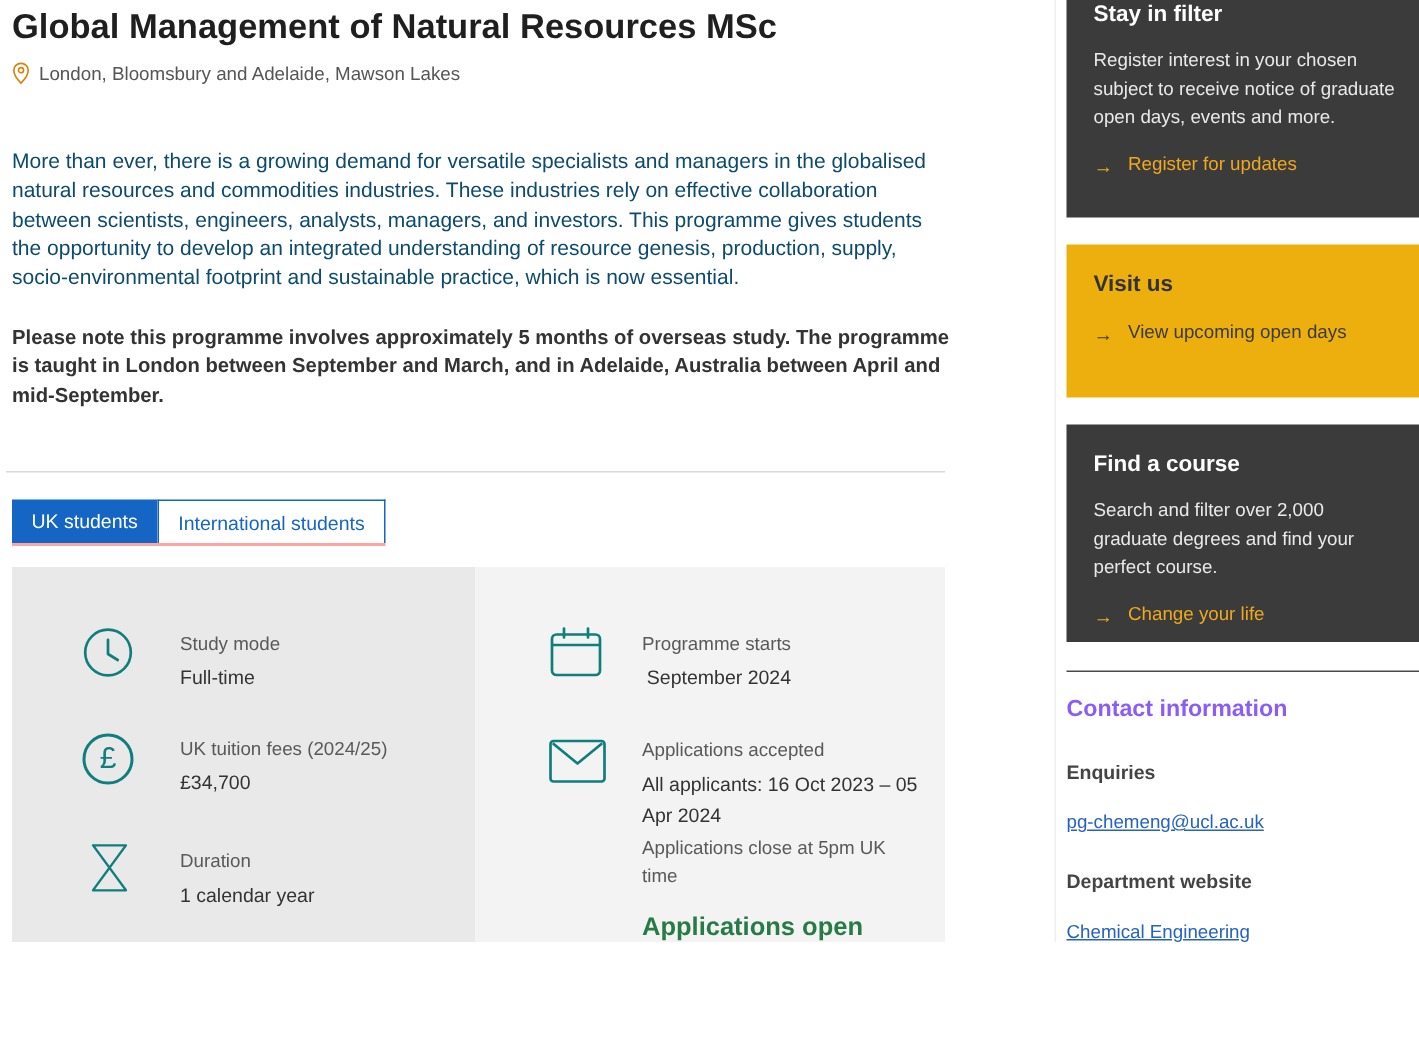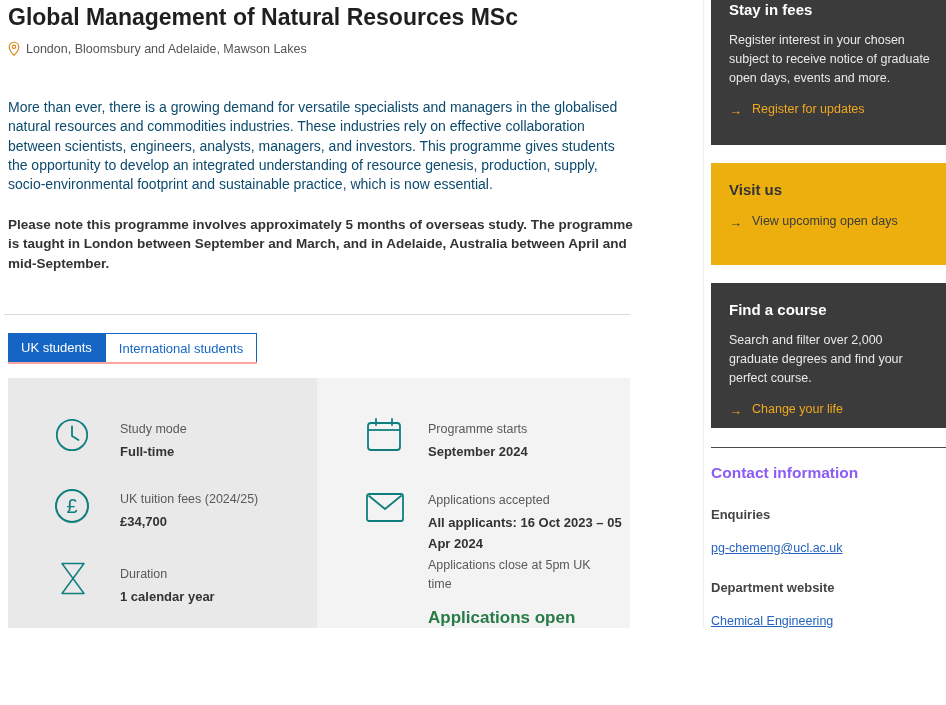--- a/index.html
+++ b/index.html
@@ -20,21 +20,21 @@
   .tab-active { background:#1566C4; color:#fff; padding:0 13px; }
   .tab-inactive { background:#fff; color:#1566C4; border:1px solid #1566C4; border-bottom:none; padding:0 13px; }
 
   
   .panel { position:absolute; left:8px; top:378px; width:622px; height:327px; }
   .panel-left  { position:absolute; left:0; top:0; width:309px; height:100%; background:#e9e9e9; }
   .panel-right { position:absolute; left:309px; top:0; width:313px; height:100%; background:#f3f3f3; }
   .info-icon { position:absolute; color:#117E7E; }
   .info-text { position:absolute; }
   .info-label { font-size:12.5px; color:#595959; }
-  .info-value { font-size:13px; font-weight:bold; color:#333; margin-top:5px; line-height:21px; }
+  .info-value { font-size:13px; font-weight:normal; color:#333; margin-top:5px; line-height:21px; }
   .info-note  { font-size:12.5px; color:#595959; line-height:19px; margin-top:2px; }
   .info-status{ font-size:17px; font-weight:bold; color:#287A46; margin-top:14px; }
   .pound-circle { width:34px; height:34px; border:2px solid #117E7E; border-radius:50%;
                   display:flex; align-items:center; justify-content:center;
                   font-size:20px; color:#117E7E; }
   .apply-btn { position:absolute; left:352px; top:275px; width:221px; height:39px; display:flex;
                background:#1566C4; border:none; cursor:pointer; }
   .apply-label { flex:1; display:flex; align-items:center; padding-left:16px;
                  color:#fff; font-size:13px; font-weight:bold; }
   .apply-chevron { width:35px; background:#4C8CD3; display:flex; align-items:center; justify-content:center; }
@@ -127,21 +127,21 @@
       <div class="info-value">1 calendar year</div>
     </div>
 
     <span class="info-icon" style="left:357px; top:38px;">
       <svg width="38" height="37" viewBox="0 0 38 37" fill="none">
         <rect x="3" y="7" width="32" height="27" rx="3" stroke="#117E7E" stroke-width="1.8"></rect>
         <path d="M3 14 H35" stroke="#117E7E" stroke-width="1.8"></path>
         <path d="M11 3 V9 M27 3 V9" stroke="#117E7E" stroke-width="1.8" stroke-linecap="round"></path>
       </svg>
     </span>
-    <div class="info-text" style="left:420px; top:44px;">
+    <div class="info-text" style="left:420px; top:44px;text-align:right;">
       <div class="info-label">Programme starts</div>
       <div class="info-value">September 2024</div>
     </div>
 
     <span class="info-icon" style="left:357px; top:114px;">
       <svg width="40" height="31" viewBox="0 0 40 31" fill="none">
         <rect x="2" y="2" width="36" height="27" rx="2" stroke="#117E7E" stroke-width="1.8"></rect>
         <path d="M3.5 3.5 L20 17 L36.5 3.5" stroke="#117E7E" stroke-width="1.8" stroke-linejoin="round"></path>
       </svg>
     </span>
@@ -158,21 +158,21 @@
         <svg width="11" height="16" viewBox="0 0 11 16" fill="none">
           <path d="M2 2 L9 8 L2 14" stroke="#fff" stroke-width="2.4" stroke-linecap="round" stroke-linejoin="round"></path>
         </svg>
       </span>
     </button>
   </div>
 
   <div class="col-rule"></div>
 
   <div class="side-box box-dark side-pad" style="top:0; height:145px;">
-    <div class="side-title" style="margin-top:1px;">Stay in fees</div>
+    <div class="side-title" style="margin-top:1px;">Stay in filter</div>
     <div class="side-body">Register interest in your chosen subject to receive notice of graduate open days, events and more.</div>
     <a class="side-link">
       <span class="arrow-glyph">→</span>
       <span>Register for updates</span>
     </a>
   </div>
 
   <div class="side-box box-yellow side-pad" style="top:163px; height:102px;">
     <div class="side-title" style="margin-top:18px;">Visit us</div>
     <a class="side-link" style="margin-top:16px;">

